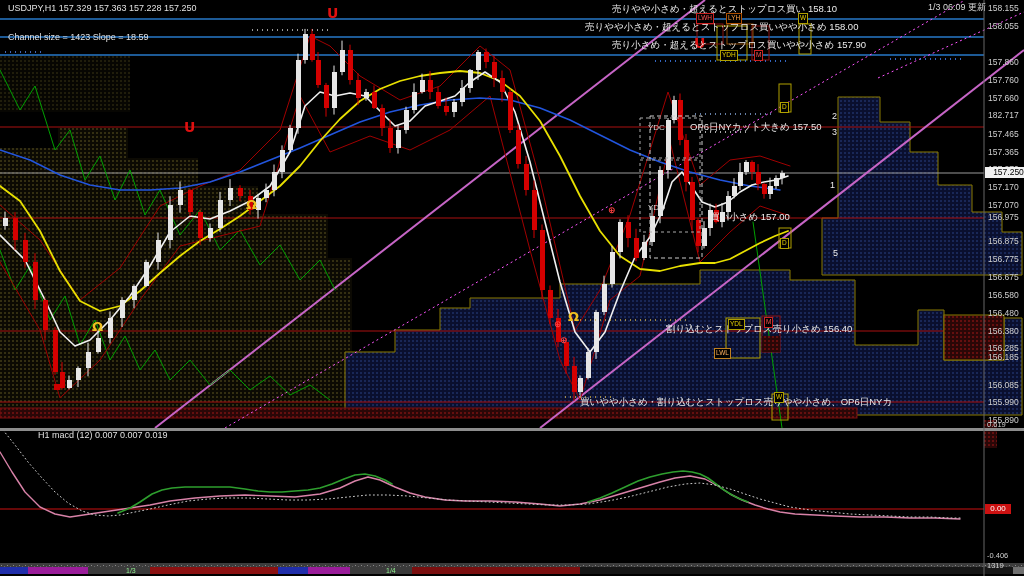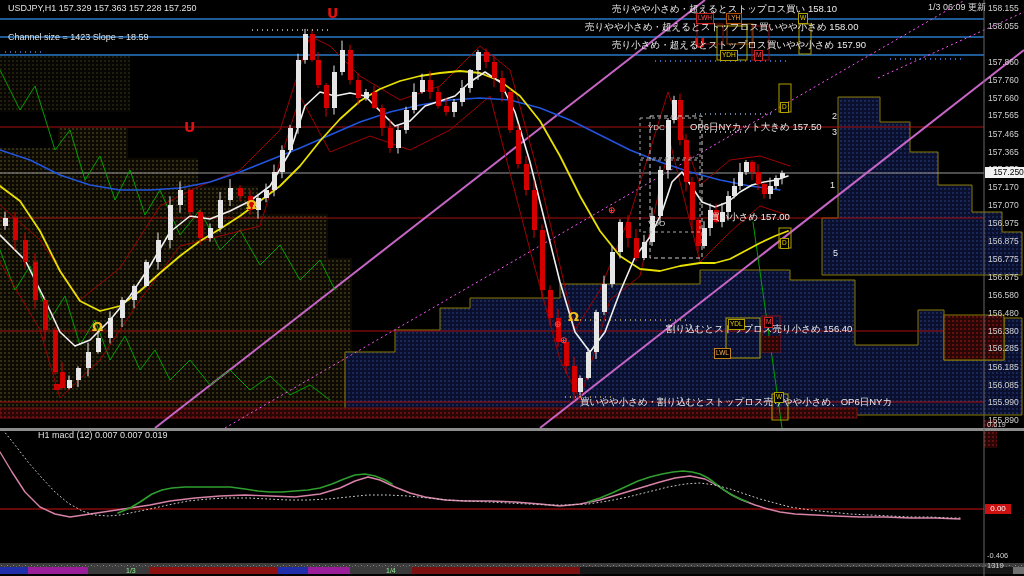--- a/index.html
+++ b/index.html
@@ -346,44 +346,44 @@
       <div class="chip" style="left: 754px; top: 50px; color: rgb(255, 85, 85); border-color: rgb(204, 34, 34);">M</div>
       <div class="chip" style="left: 780px; top: 102px; color: rgb(230, 208, 0); border-color: rgb(176, 160, 0);">D</div>
       <div class="chip" style="left: 780px; top: 238px; color: rgb(230, 208, 0); border-color: rgb(176, 160, 0);">D</div>
       <div class="chip" style="left: 728px; top: 319px; color: rgb(230, 208, 0); border-color: rgb(176, 160, 0);">YDL</div>
       <div class="chip" style="left: 764px; top: 317px; color: rgb(255, 85, 85); border-color: rgb(204, 34, 34);">M</div>
       <div class="chip" style="left: 714px; top: 348px; color: rgb(255, 176, 96); border-color: rgb(192, 128, 32);">LWL</div>
       <div class="chip" style="left: 774px; top: 392px; color: rgb(230, 208, 0); border-color: rgb(176, 160, 0);">W</div>
     </div>
   <div id="boxlabels">
       <div class="txt" style="left: 648px; top: 124px; color: rgb(218, 218, 218); font-size: 8px;">YDC</div>
-      <div class="txt" style="left: 648px; top: 220px; color: rgb(218, 218, 218); font-size: 8px;">YDO</div>
+      <div class="txt" style="left: 648px; top: 204px; color: rgb(218, 218, 218); font-size: 8px;">YDO</div>
     </div>
   <div id="axislabels">
       <div class="txt axis-label" style="top: 4px;">158.155</div>
       <div class="txt axis-label" style="top: 22px;">158.055</div>
       <div class="txt axis-label" style="top: 40px; margin-left: 36px;">157.955</div>
       <div class="txt axis-label" style="top: 58px;">157.860</div>
       <div class="txt axis-label" style="top: 76px;">157.760</div>
       <div class="txt axis-label" style="top: 94px;">157.660</div>
-      <div class="txt axis-label" style="top: 111px;">157.565</div>
+      <div class="txt axis-label" style="top: 111px;">182.717</div>
       <div class="txt axis-label" style="top: 130px;">157.465</div>
       <div class="txt axis-label" style="top: 148px;">157.365</div>
       <div class="txt axis-label" style="top: 165px;">157.270</div>
       <div class="txt axis-label" style="top: 183px;">157.170</div>
       <div class="txt axis-label" style="top: 201px;">157.070</div>
-      <div class="txt axis-label" style="top: 219px;">156.975</div>
+      <div class="txt axis-label" style="top: 213px;">156.975</div>
       <div class="txt axis-label" style="top: 237px;">156.875</div>
       <div class="txt axis-label" style="top: 255px;">156.775</div>
       <div class="txt axis-label" style="top: 273px;">156.675</div>
       <div class="txt axis-label" style="top: 291px;">156.580</div>
       <div class="txt axis-label" style="top: 309px;">156.480</div>
       <div class="txt axis-label" style="top: 327px;">156.380</div>
       <div class="txt axis-label" style="top: 344px;">156.285</div>
-      <div class="txt axis-label" style="top: 363px;">156.185</div>
+      <div class="txt axis-label" style="top: 353px;">156.185</div>
       <div class="txt axis-label" style="top: 381px;">156.085</div>
       <div class="txt axis-label" style="top: 398px;">155.990</div>
       <div class="txt axis-label" style="top: 416px;">155.890</div>
     </div>
 
   <div class="badge-price" id="price-badge" style="top: 167px;">157.250</div>
 
   <div class="txt macd-label" style="left:4px;top:431px;padding-left:34px;">H1 macd (12) 0.007 0.007 0.019</div>
   <div class="txt ind-axis" style="top:421px;">0.619</div>
   <div class="badge-zero" id="zero-badge" style="top:504px;">0.00</div>

